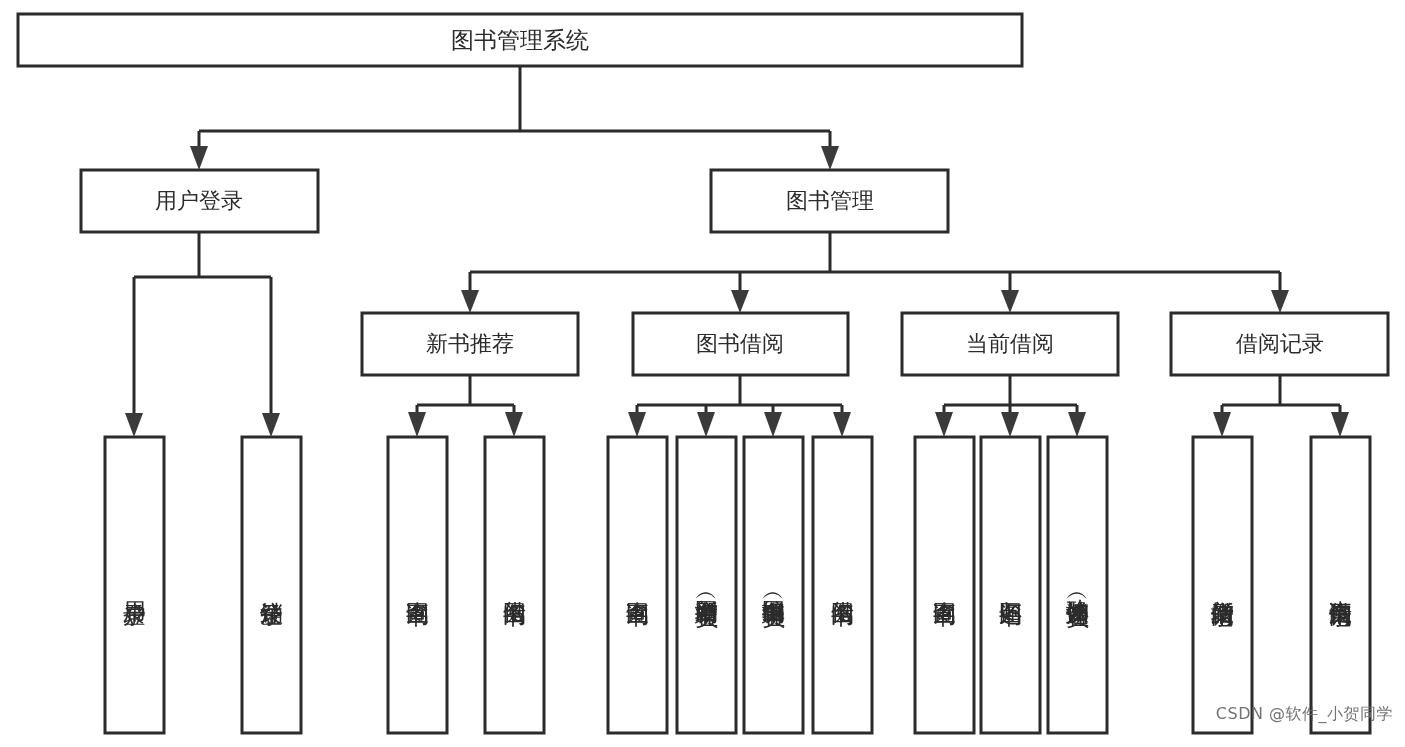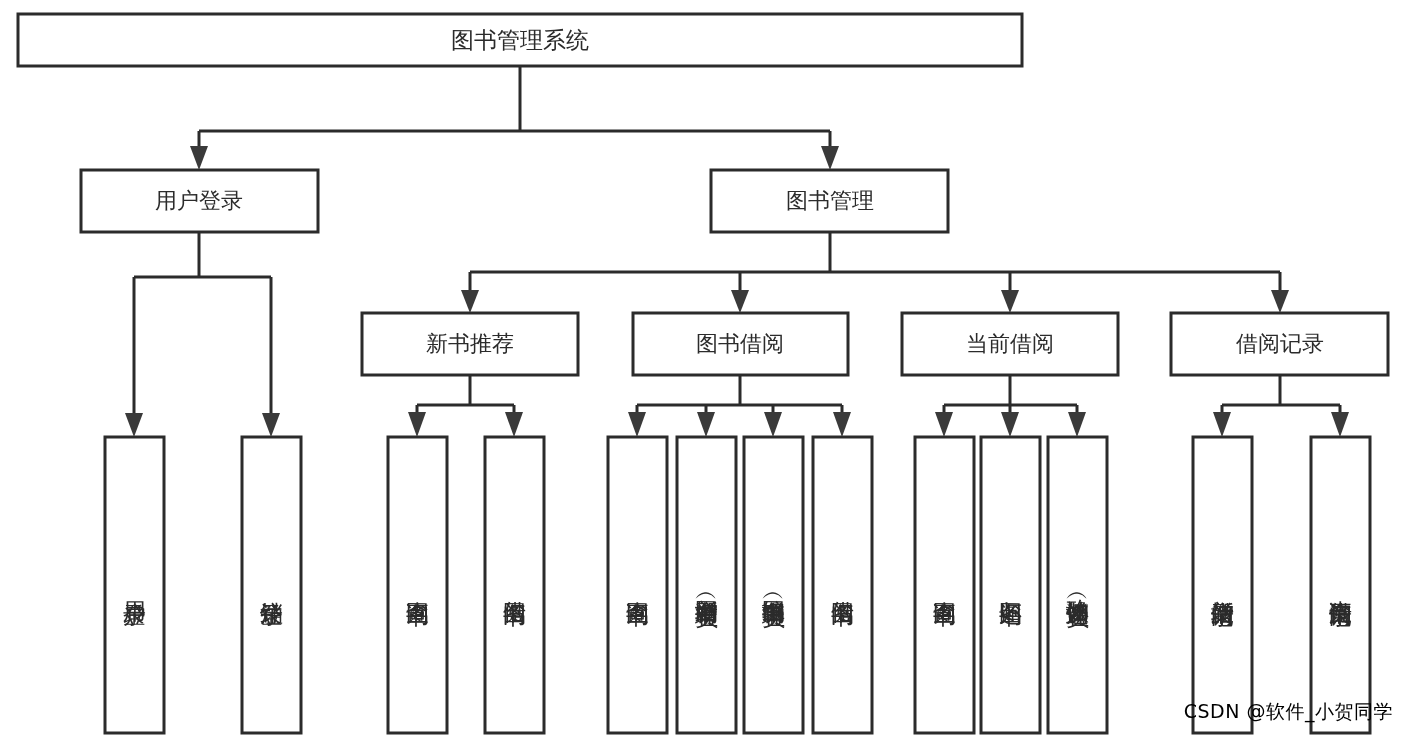--- a/index.html
+++ b/index.html
@@ -68,22 +68,22 @@
     letter-spacing: 1px;
     color: #2b2b2b;
     white-space: nowrap;
     text-align: center;
   }
   .watermark {
     position: absolute;
     right: 12px;
     bottom: 6px;
     font-family: "DejaVu Sans", "Liberation Sans", sans-serif;
-    font-size: 19px;
-    color: #000000;
+    font-size: 16px;
+    color: #737373;
     letter-spacing: 0.5px;
     white-space: nowrap;
   }
 </style>
 </head>
 <body>
 
 <div id="diagram-root">
 
   <svg class="flow" viewBox="0 0 1405 747" xmlns="http://www.w3.org/2000/svg">

